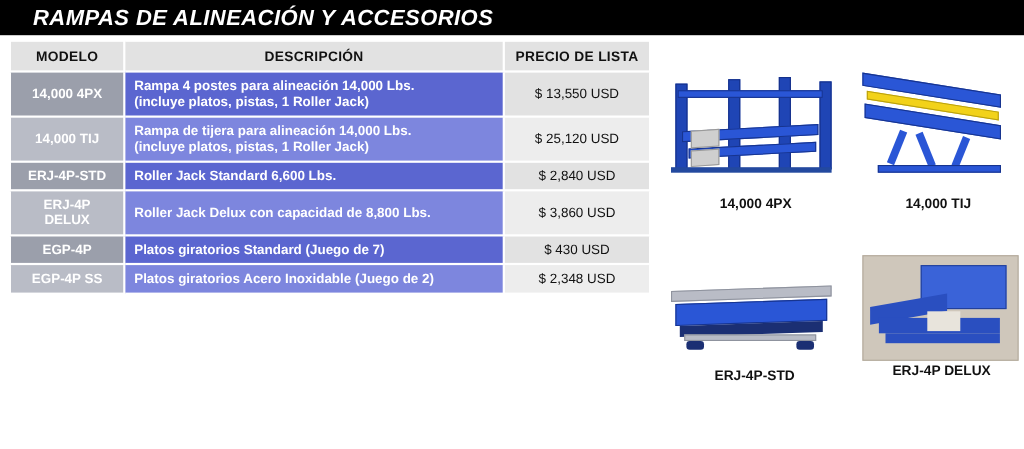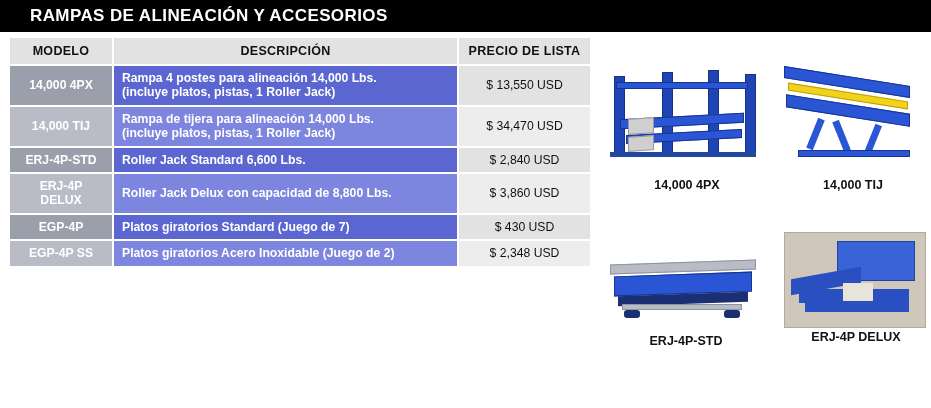--- a/index.html
+++ b/index.html
@@ -20,22 +20,23 @@
   .banner {
     position: absolute;
     left: 0; top: 0;
     width: 931px; height: 32px;
     background: #000000;
   }
   .banner-title {
     position: absolute;
     left: 30px; top: 6px;
     color: #ffffff;
-    font-size: 17px;
-    font-weight: bold;
+    font-size: 20px;
+    font-weight: bold;
+    font-style: italic;
     letter-spacing: 0.4px;
     white-space: nowrap;
   }
 
   
   .table-wrap {
     position: absolute;
     left: 8px; top: 36px;
     width: 582px;
   }
@@ -196,21 +197,21 @@
             <span class="desc-l2">(incluye platos, pistas, 1 Roller Jack)</span>
           </td>
           <td class="precio">$ 13,550 USD</td>
         </tr>
         <tr>
           <td class="modelo light">14,000 TIJ</td>
           <td class="desc light">
             <span class="desc-l2">Rampa de tijera para alineación 14,000 Lbs.</span>
             <span class="desc-l2">(incluye platos, pistas, 1 Roller Jack)</span>
           </td>
-          <td class="precio light">$ 34,470 USD</td>
+          <td class="precio light">$ 25,120 USD</td>
         </tr>
         <tr>
           <td class="modelo">ERJ-4P-STD</td>
           <td class="desc">Roller Jack Standard 6,600 Lbs.</td>
           <td class="precio">$ 2,840 USD</td>
         </tr>
         <tr>
           <td class="modelo light">ERJ-4P DELUX</td>
           <td class="desc light">Roller Jack Delux con capacidad de 8,800 Lbs.</td>
           <td class="precio light">$ 3,860 USD</td>

